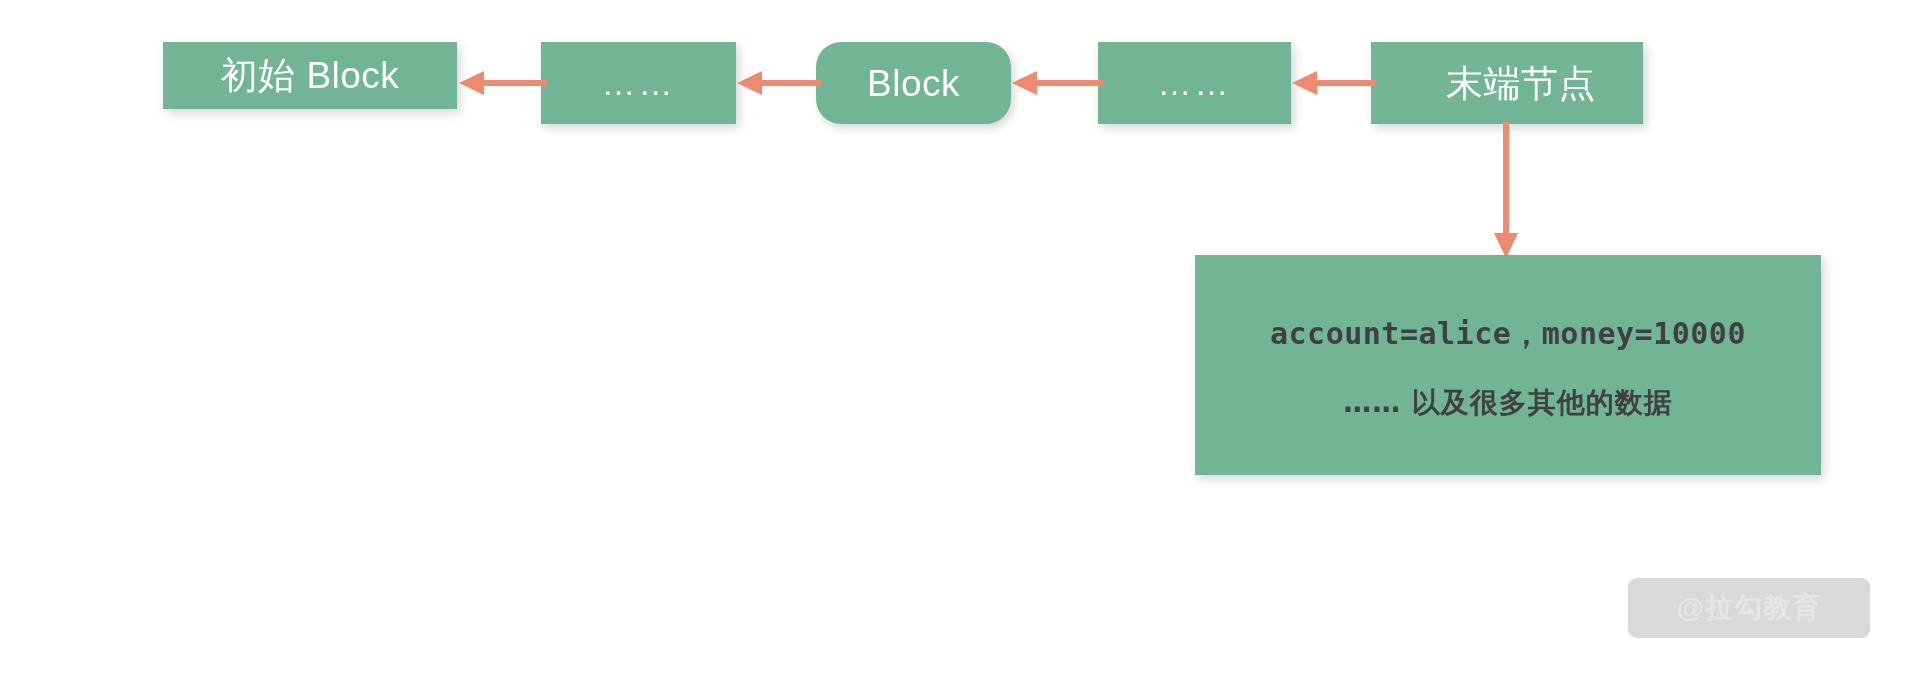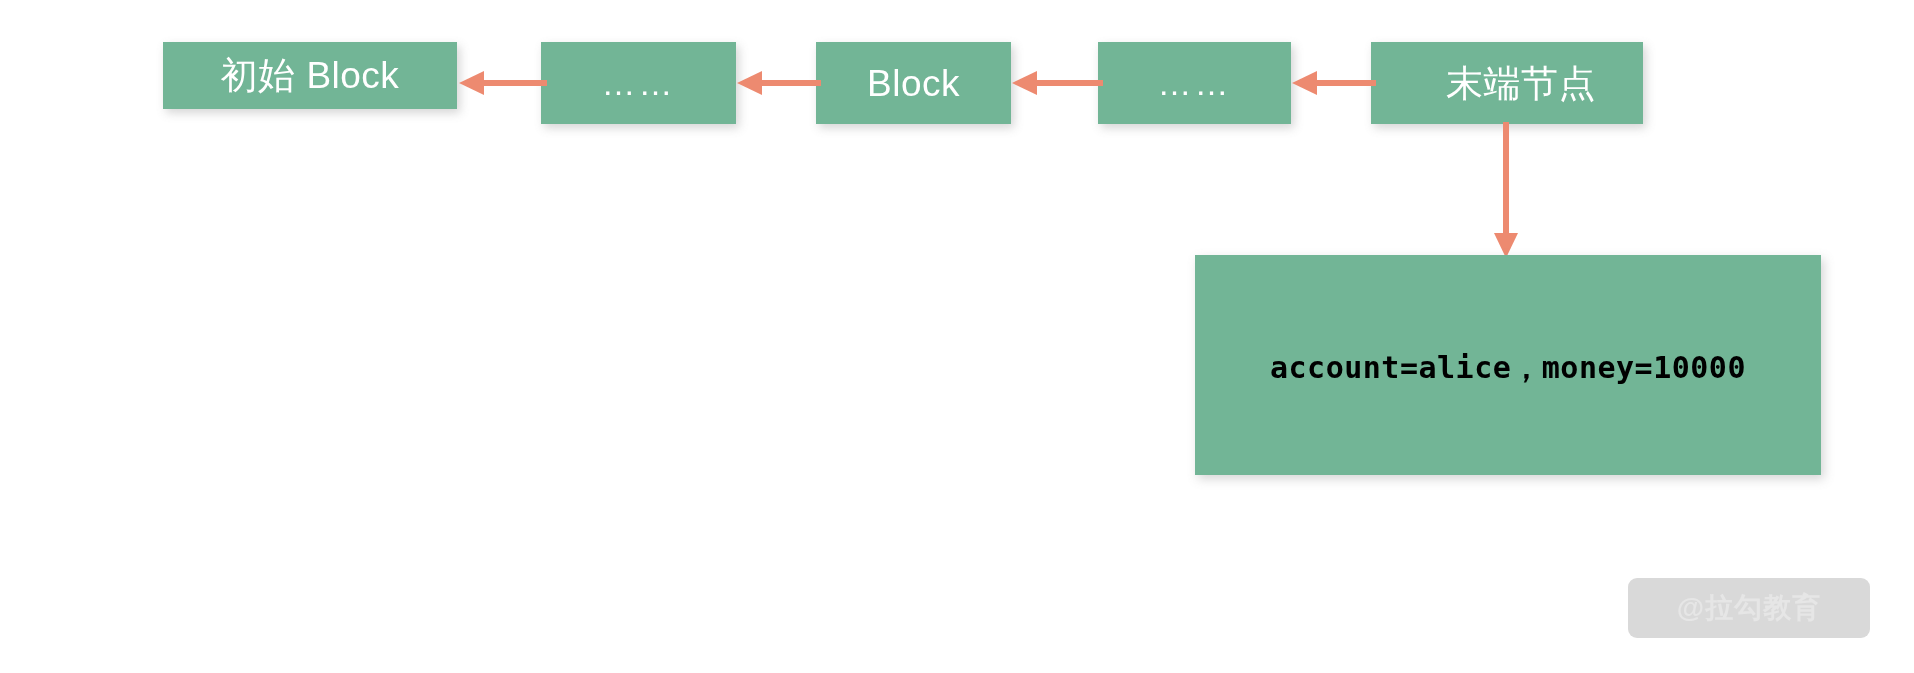--- a/index.html
+++ b/index.html
@@ -36,21 +36,21 @@
     line-height: 1;
     white-space: nowrap;
   }
   .node-label.dots {
     font-size: 34px;
     letter-spacing: 3px;
   }
 
   #node-genesis { left: 163px;  top: 42px; width: 294px; height: 67px; }
   #node-gap-1   { left: 541px;  top: 42px; width: 195px; height: 82px; }
-  #node-block   { left: 816px;  top: 42px; width: 195px; height: 82px; }
+  #node-block   { left: 816px;  top: 42px; width: 195px; height: 82px; border-radius: 25px; }
   #node-gap-2   { left: 1098px; top: 42px; width: 193px; height: 82px; }
   #node-tail    { left: 1371px; top: 42px; width: 272px; height: 82px; padding-left: 28px; }
 
   
   .arrow-h {
     position: absolute;
     top: 68px;
     height: 30px;
   }
   .arrow-h svg, .arrow-v svg { display: block; overflow: visible; }
@@ -78,21 +78,21 @@
     background: #72b596;
     box-shadow: 3px 4px 10px rgba(120,120,120,0.30);
     display: flex;
     flex-direction: column;
     align-items: center;
     justify-content: center;
     box-sizing: border-box;
     padding-top: 6px;
   }
   .data-line {
-    color: #000000;
+    color: #404040;
     font-family: "DejaVu Sans Mono", "Liberation Mono", monospace;
     font-size: 30px;
     font-weight: bold;
     line-height: 1;
     margin: 10px;
     padding: 10px 0;
     white-space: nowrap;
     letter-spacing: 0.5px;
     text-align: center;
   }
@@ -179,19 +179,20 @@
 
   <div class="arrow-v">
     <svg width="26" height="140" viewBox="0 0 26 140">
       <line x1="13" y1="0" x2="13" y2="114" stroke="#ed8a70" stroke-width="6"></line>
       <polygon points="13,136 1,111 25,111" fill="#ed8a70"></polygon>
     </svg>
   </div>
 
   <div id="data-box">
     <div class="data-line">account=alice，money=10000</div>
+    <div class="data-line cjk">…… 以及很多其他的数据</div>
   </div>
 
   <div id="watermark">
     <span id="watermark-text">@拉勾教育</span>
   </div>
 
 </div>
 
 </body></html>

